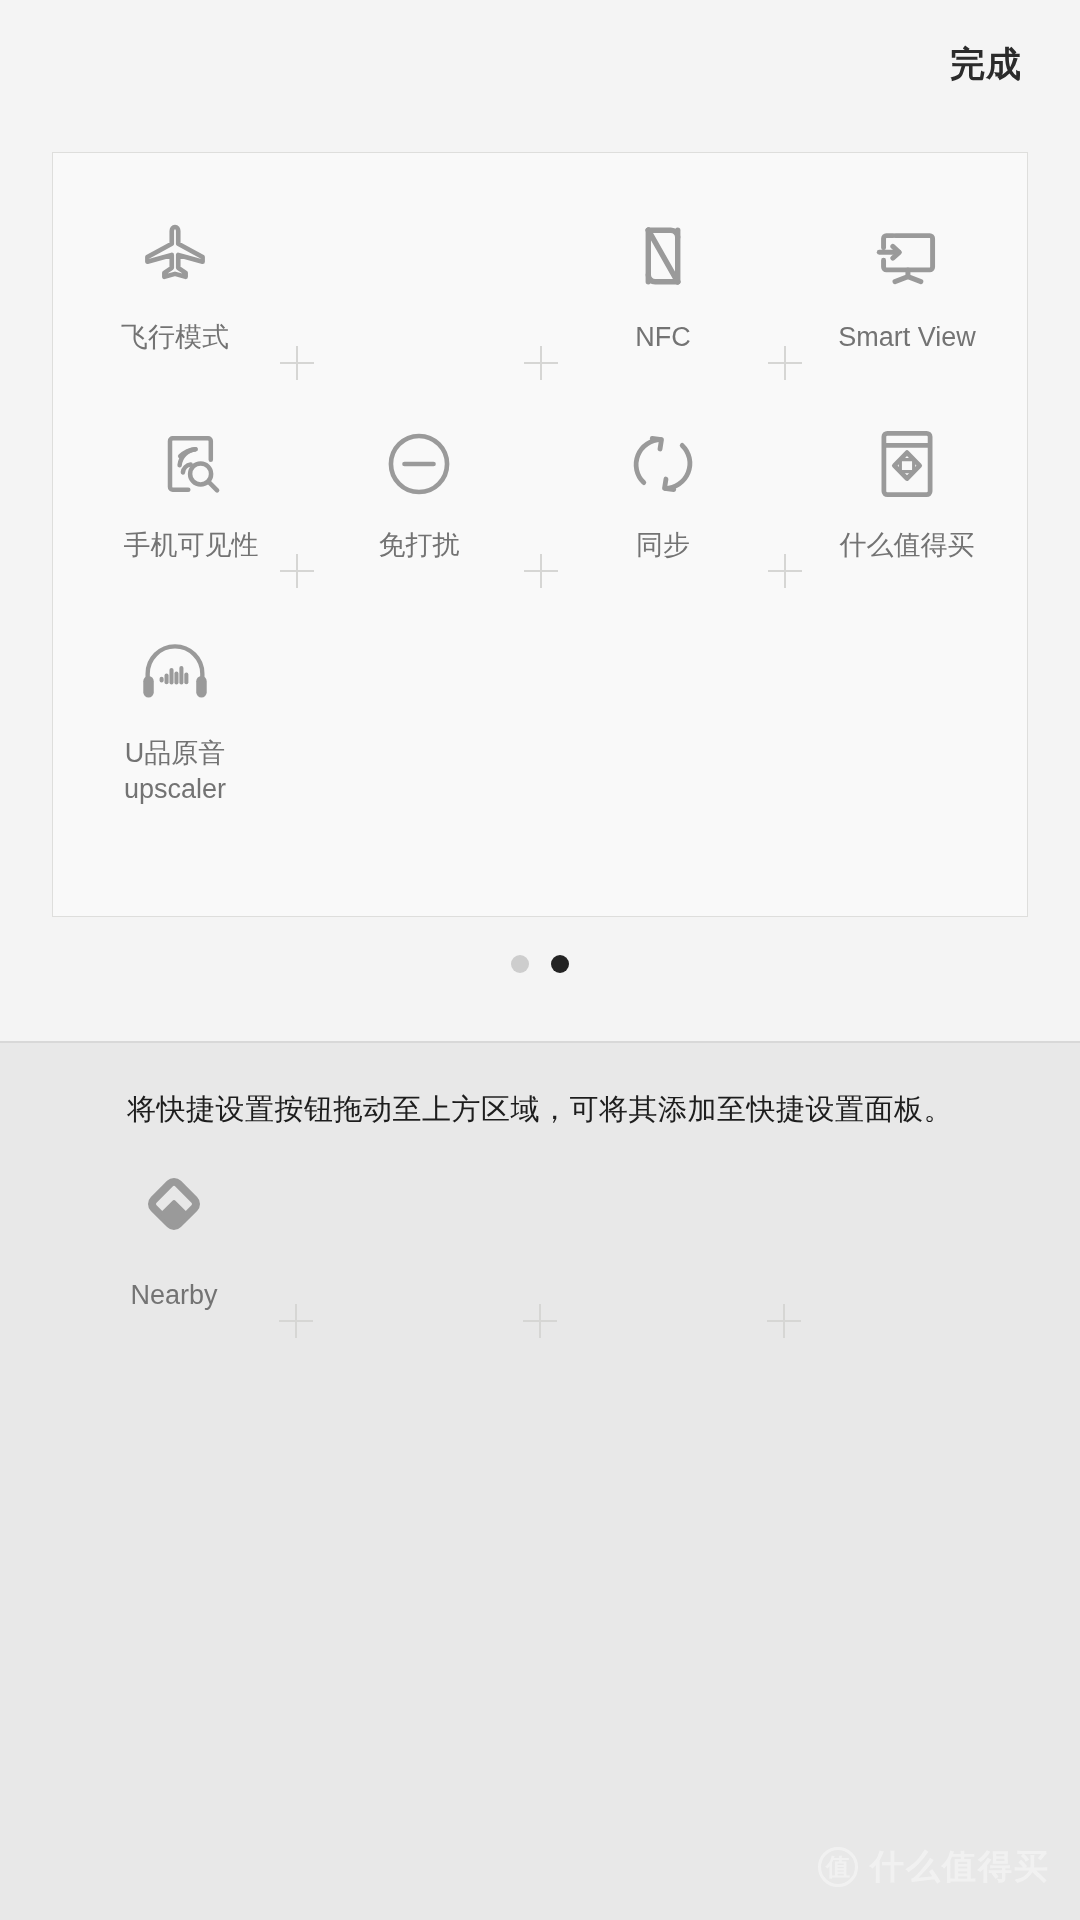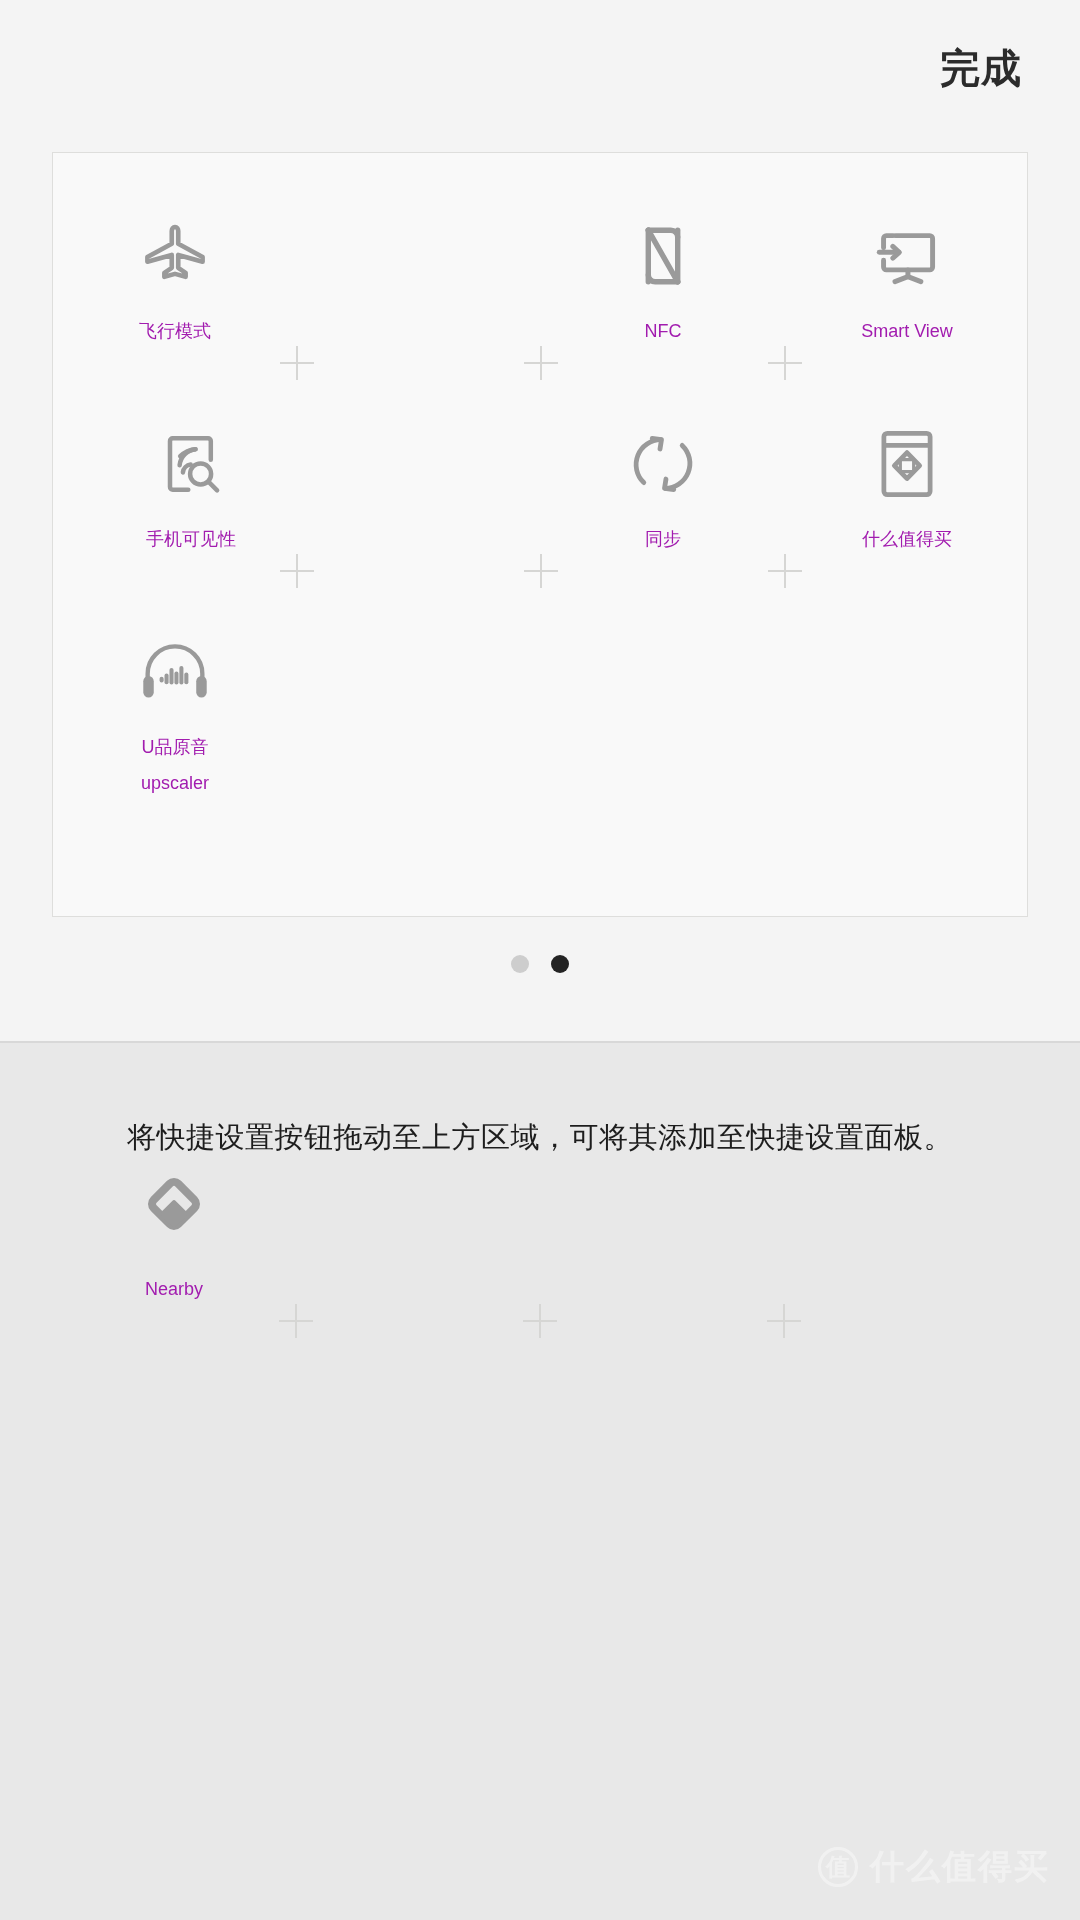--- a/index.html
+++ b/index.html
@@ -30,21 +30,21 @@
     position: absolute;
     left: 0; top: 0;
     width: 1080px;
     height: 145px;
   }
 
   #done-button {
     position: absolute;
     right: 58px;
     top: 41px;
-    font-size: 40px;
+    font-size: 35px;
     font-weight: bold;
     color: #2b2b2b;
     letter-spacing: 1px;
     cursor: pointer;
   }
 
   
   #panel {
     position: absolute;
     left: 52px;
@@ -71,24 +71,24 @@
   .tile-icon {
     height: 78px;
     display: flex;
     align-items: center;
     justify-content: center;
   }
 
   .tile-icon svg { display: block; }
 
   .tile-label {
-    margin-top: 18px;
-    font-size: 18px;
+    margin-top: 24px;
+    font-size: 27px;
     line-height: 36px;
-    color: #a21caf;
+    color: #737373;
     white-space: pre-line;
   }
 
   
   .plus {
     position: absolute;
     width: 34px;
     height: 34px;
     pointer-events: none;
   }
@@ -124,21 +124,20 @@
   }
 
   #hint-text {
     position: absolute;
     left: 0; top: 45px;
     width: 1080px;
     text-align: center;
     font-size: 29px;
     color: #1d1d1d;
     letter-spacing: 0.5px;
-    margin-top: 28px;
   }
 
   #tray {
     position: absolute;
     left: 52px;
     top: 114px;
     width: 976px;
     height: 340px;
   }
 
@@ -218,20 +217,29 @@
             <svg width="72" height="72" viewBox="0 0 24 24" fill="none" stroke="#9a9a9a" stroke-width="1.5" stroke-linecap="round" stroke-linejoin="round">
       <path d="M18.6 10.6V4.3a.9.9 0 0 0-.9-.9H5.9a.9.9 0 0 0-.9.9v15.4c0 .5.4.9.9.9h5.2"></path>
       <path d="M8.2 12.4a5.9 5.9 0 0 1 5.3-5.3"></path>
       <path d="M8.4 9.4a8.9 8.9 0 0 1 5.1-2.3"></path>
       <path d="M9.3 14.8a3 3 0 0 1 2.6-2.6"></path>
       <circle cx="15.2" cy="15.3" r="3.5"></circle>
       <path d="M17.8 17.9l2.9 2.9"></path>
     </svg>
           </div>
           <div class="tile-label">手机可见性</div>
+        </div>
+        <div class="tile" style="left: 244px; top: 272px;">
+          <div class="tile-icon">
+            <svg width="74" height="74" viewBox="0 0 24 24" fill="none" stroke="#9a9a9a" stroke-width="1.5" stroke-linecap="round">
+      <circle cx="12" cy="12" r="9.1"></circle>
+      <path d="M7.3 12h9.4"></path>
+    </svg>
+          </div>
+          <div class="tile-label">免打扰</div>
         </div>
         <div class="tile" style="left: 488px; top: 272px;">
           <div class="tile-icon">
             <svg width="72" height="72" viewBox="0 0 24 24" fill="none" stroke="#9a9a9a" stroke-width="1.6" stroke-linecap="round" stroke-linejoin="round">
       <path d="M11.3 3.9A8.3 8.3 0 0 0 5.6 18.2"></path>
       <path d="M12.7 20.1A8.3 8.3 0 0 0 18.4 5.8"></path>
       <path d="M8.4 3.5l3.1.4-.5 3.1"></path>
       <path d="M15.6 20.5l-3.1-.4.5-3.1"></path>
     </svg>
           </div>

